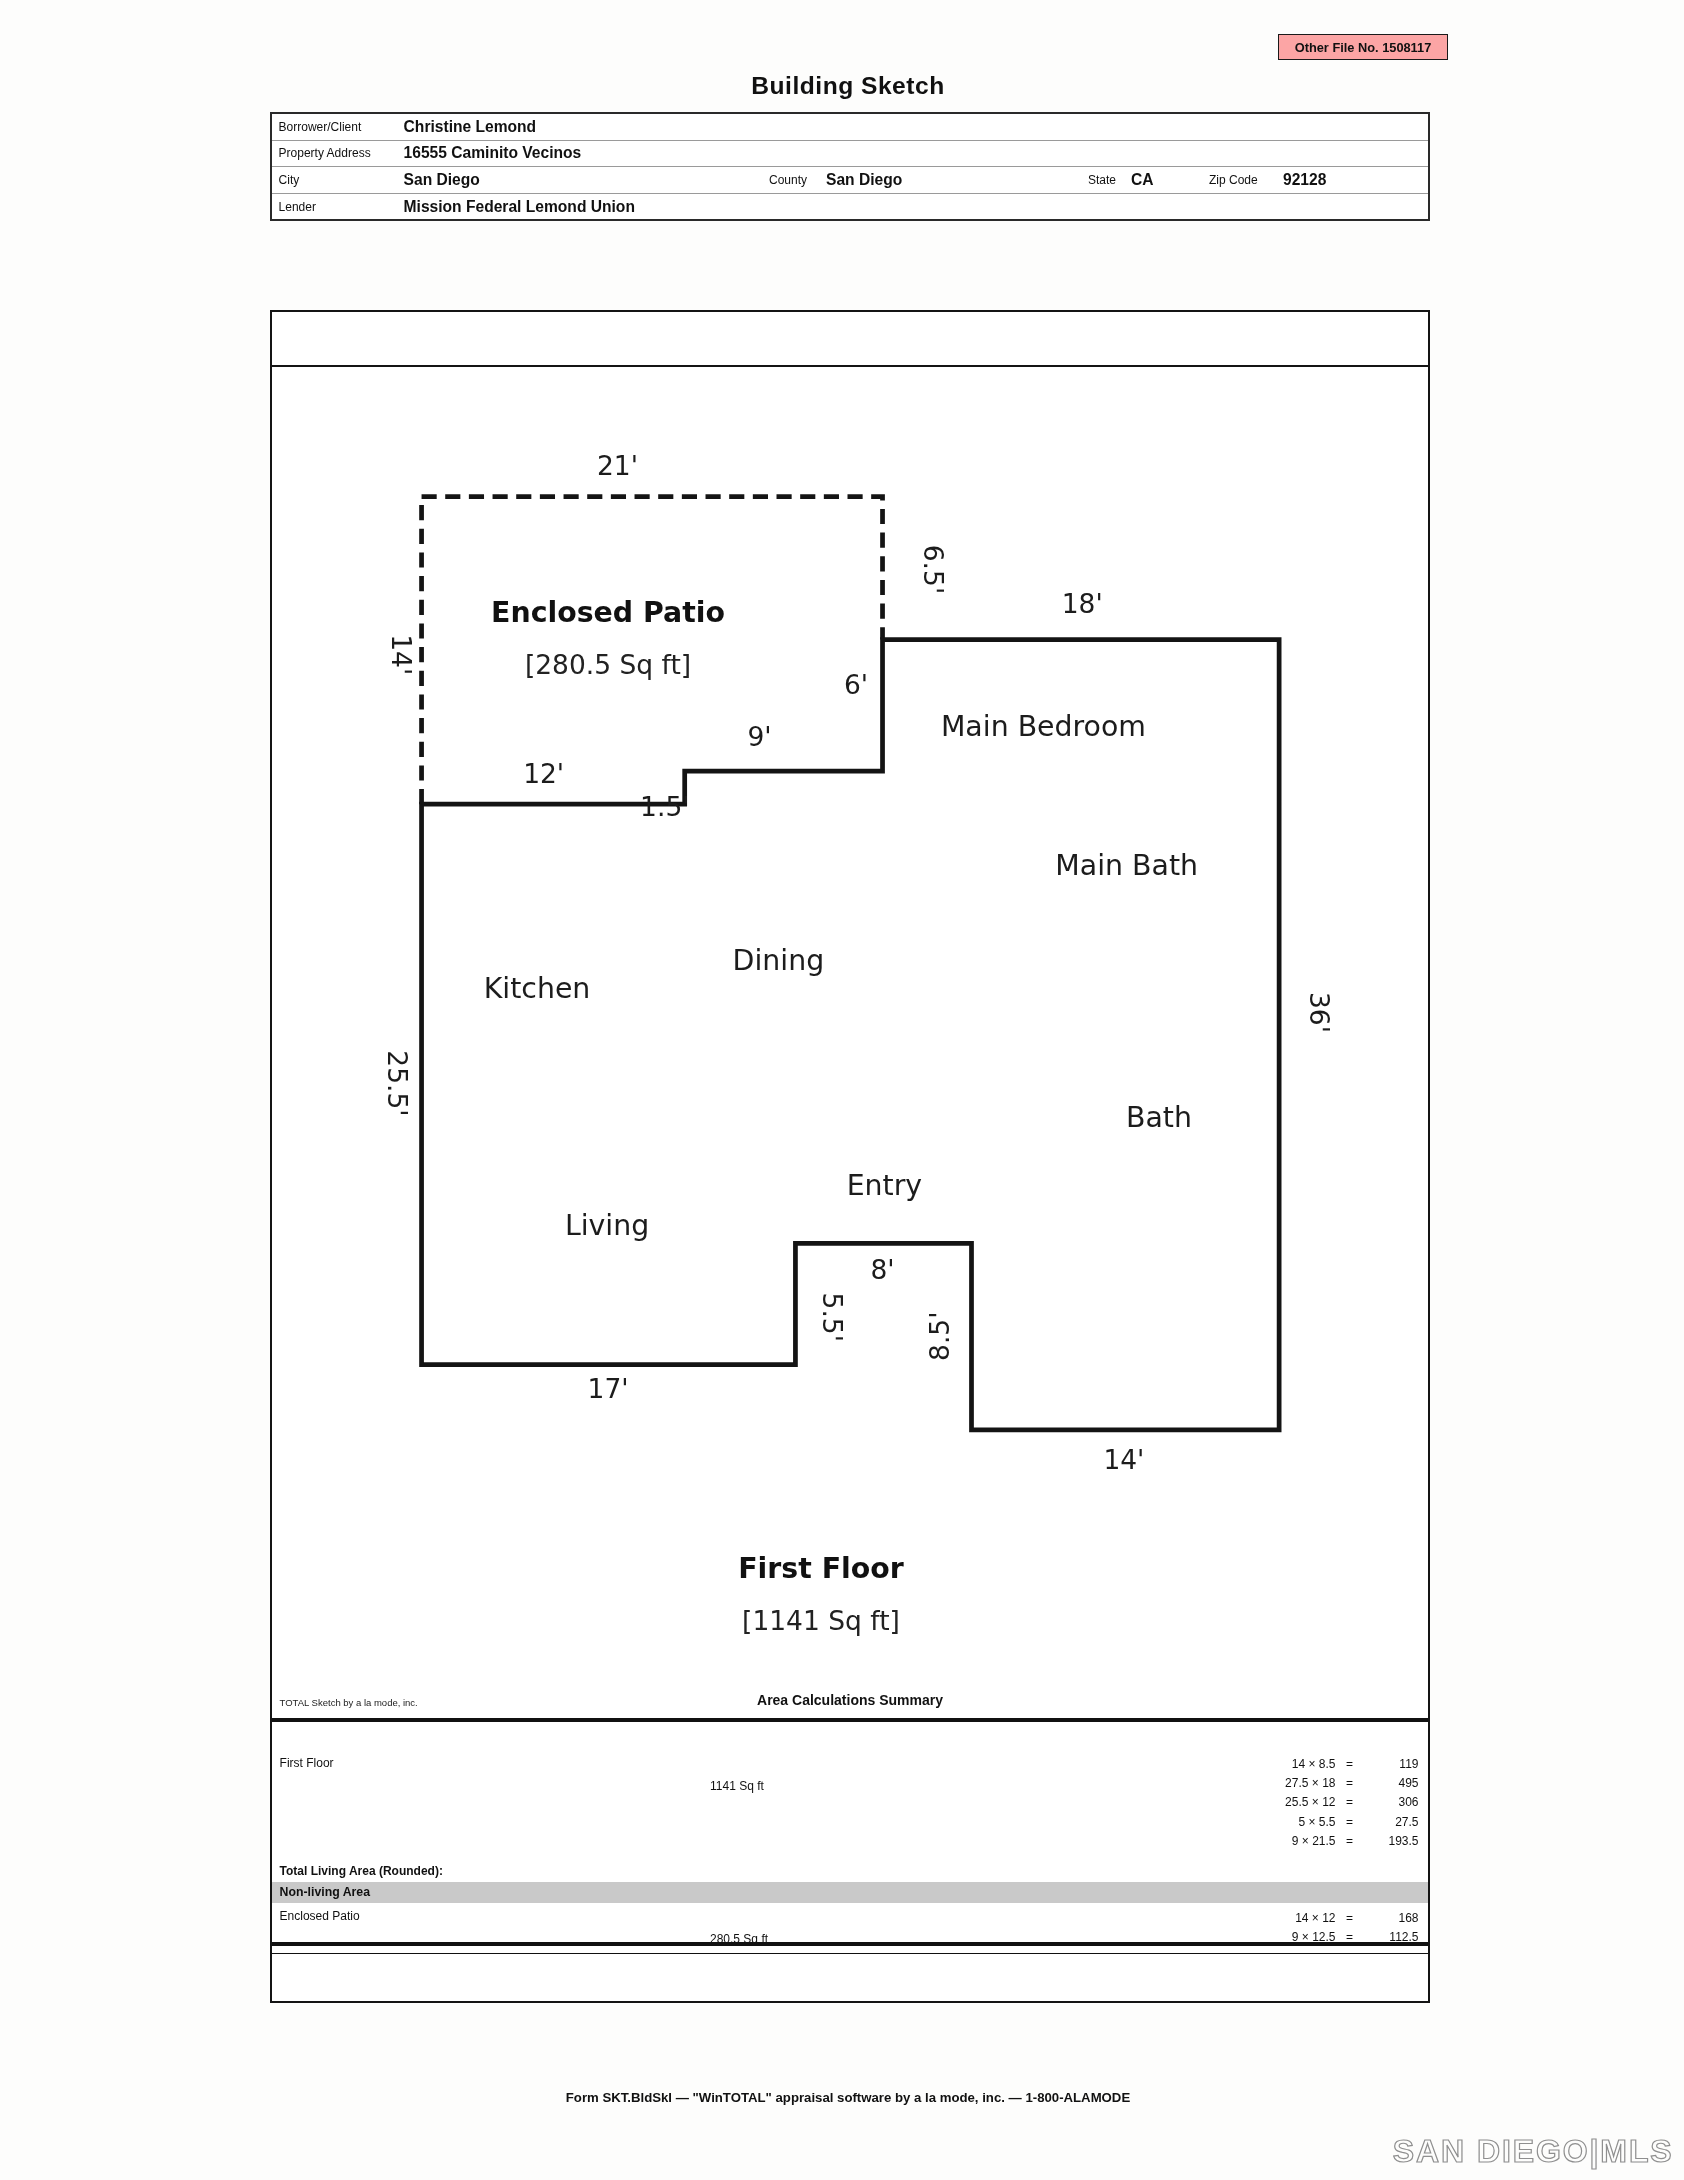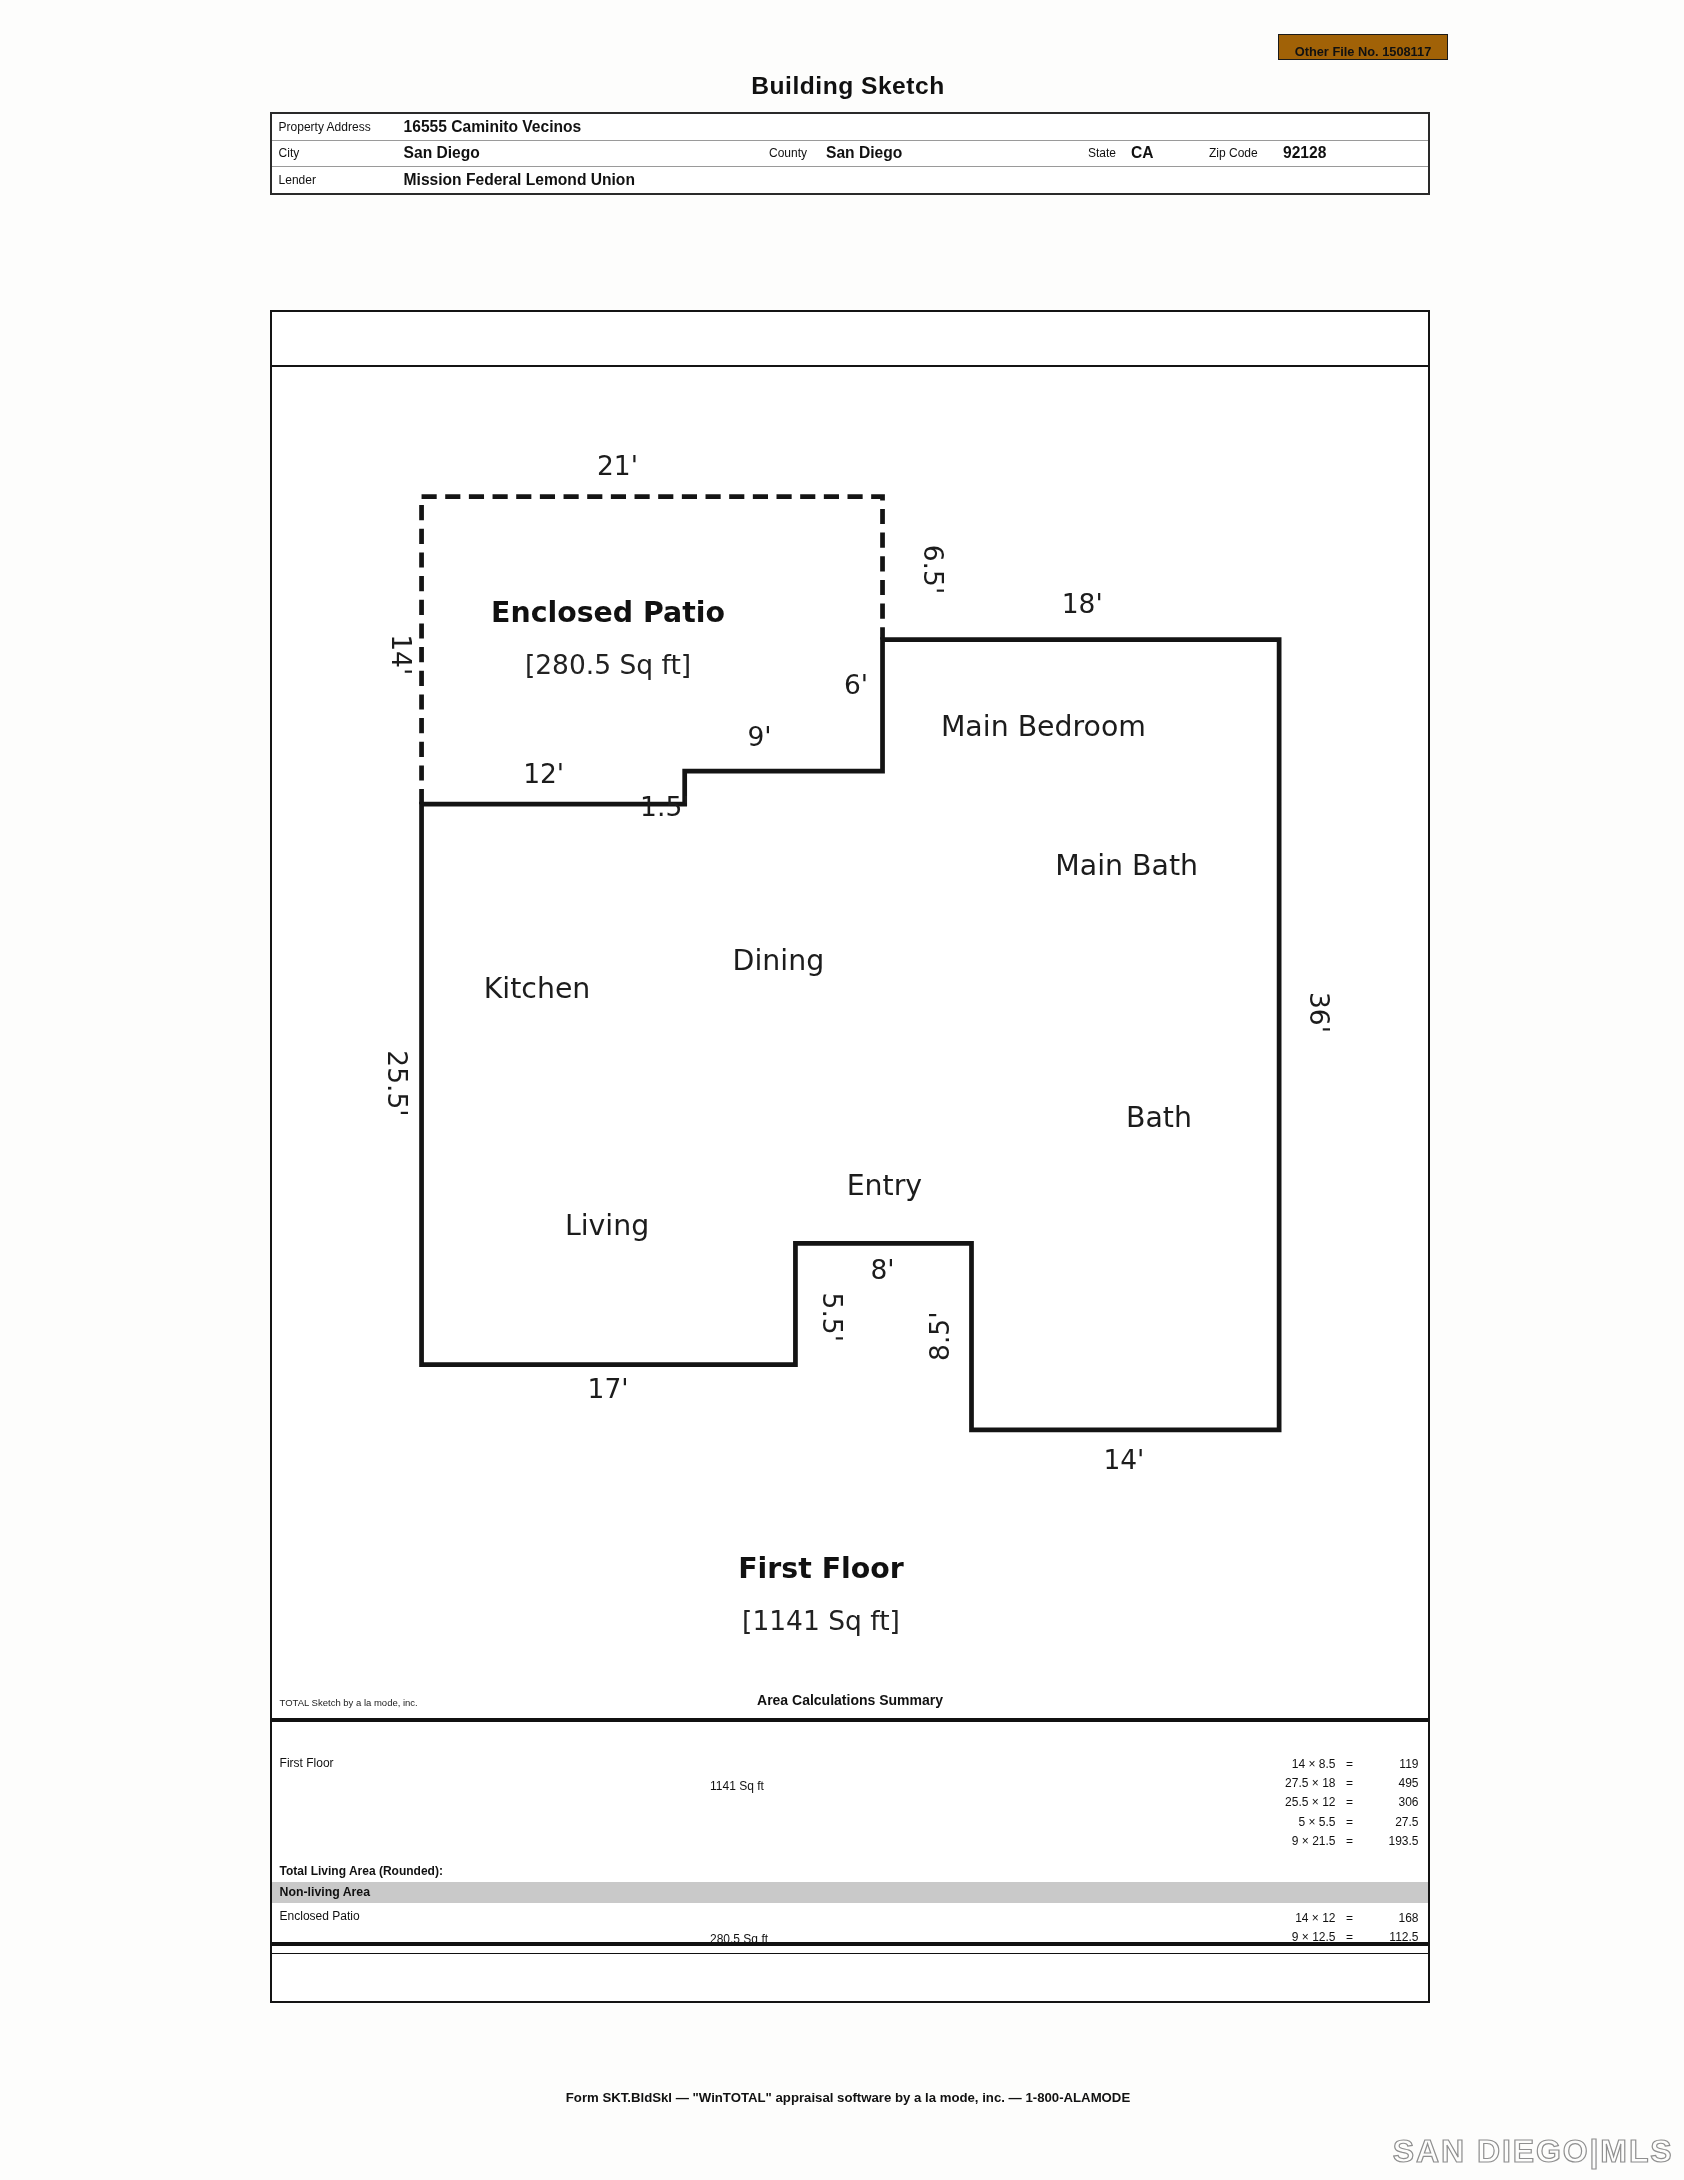--- a/index.html
+++ b/index.html
@@ -1,21 +1,21 @@
 <!DOCTYPE html>
 <html style="font-size:15px"><head>
 <meta charset="utf-8">
 <style>
   html,body{margin:0;padding:0;}
   body{background:#ffffff;font-family:"Liberation Sans",sans-serif;color:#111;}
   .page{position:relative;width:1685px;height:2180px;background:#fdfdfc;overflow:hidden;}
 
   
   .filebox{position:absolute;left:1278px;top:34px;width:168px;height:24px;border:1.9px solid #1a1a1a;
-           display:flex;align-items:flex-end;justify-content:center;font-size:12.8px;font-weight:bold;background:#a16207;}
+           display:flex;align-items:center;justify-content:center;font-size:12.8px;font-weight:bold;background:#fca5a5;}
 
   
   .doc-title{position:absolute;left:270px;top:72px;width:1156px;text-align:center;
              font-size:24.6px;font-weight:bold;letter-spacing:0.5px;}
 
   
   .hdr-table{position:absolute;left:270px;top:112px;width:1156px;border:2.8px solid #2a2a2a;background:#fff;}
   .hdr-row{position:relative;height:25.6px;border-bottom:1.9px solid #9a9a9a;display:flex;align-items:center;}
   .hdr-row:last-child{border-bottom:none;}
   .hdr-label{width:125px;padding-left:6.6px;font-size:12px;color:#111;flex:none;}
@@ -60,20 +60,24 @@
 <div class="page">
 
   <div class="filebox">
     <span>Other File No. 1508117</span>
   </div>
 
   <div class="doc-title">Building Sketch</div>
 
   <div class="hdr-table">
     <div class="hdr-row">
+      <span class="hdr-label">Borrower/Client</span>
+      <span class="hdr-value">Christine Lemond</span>
+    </div>
+    <div class="hdr-row">
       <span class="hdr-label">Property Address</span>
       <span class="hdr-value">16555 Caminito Vecinos</span>
     </div>
     <div class="hdr-row">
       <span class="hdr-label">City</span>
       <span class="hdr-value">San Diego</span>
       <span class="hdr-abs" style="left:497px;font-size:12px;">County</span>
       <span class="hdr-abs hdr-value" style="left:554px;">San Diego</span>
       <span class="hdr-abs" style="left:816px;font-size:12px;">State</span>
       <span class="hdr-abs hdr-value" style="left:859px;">CA</span>

